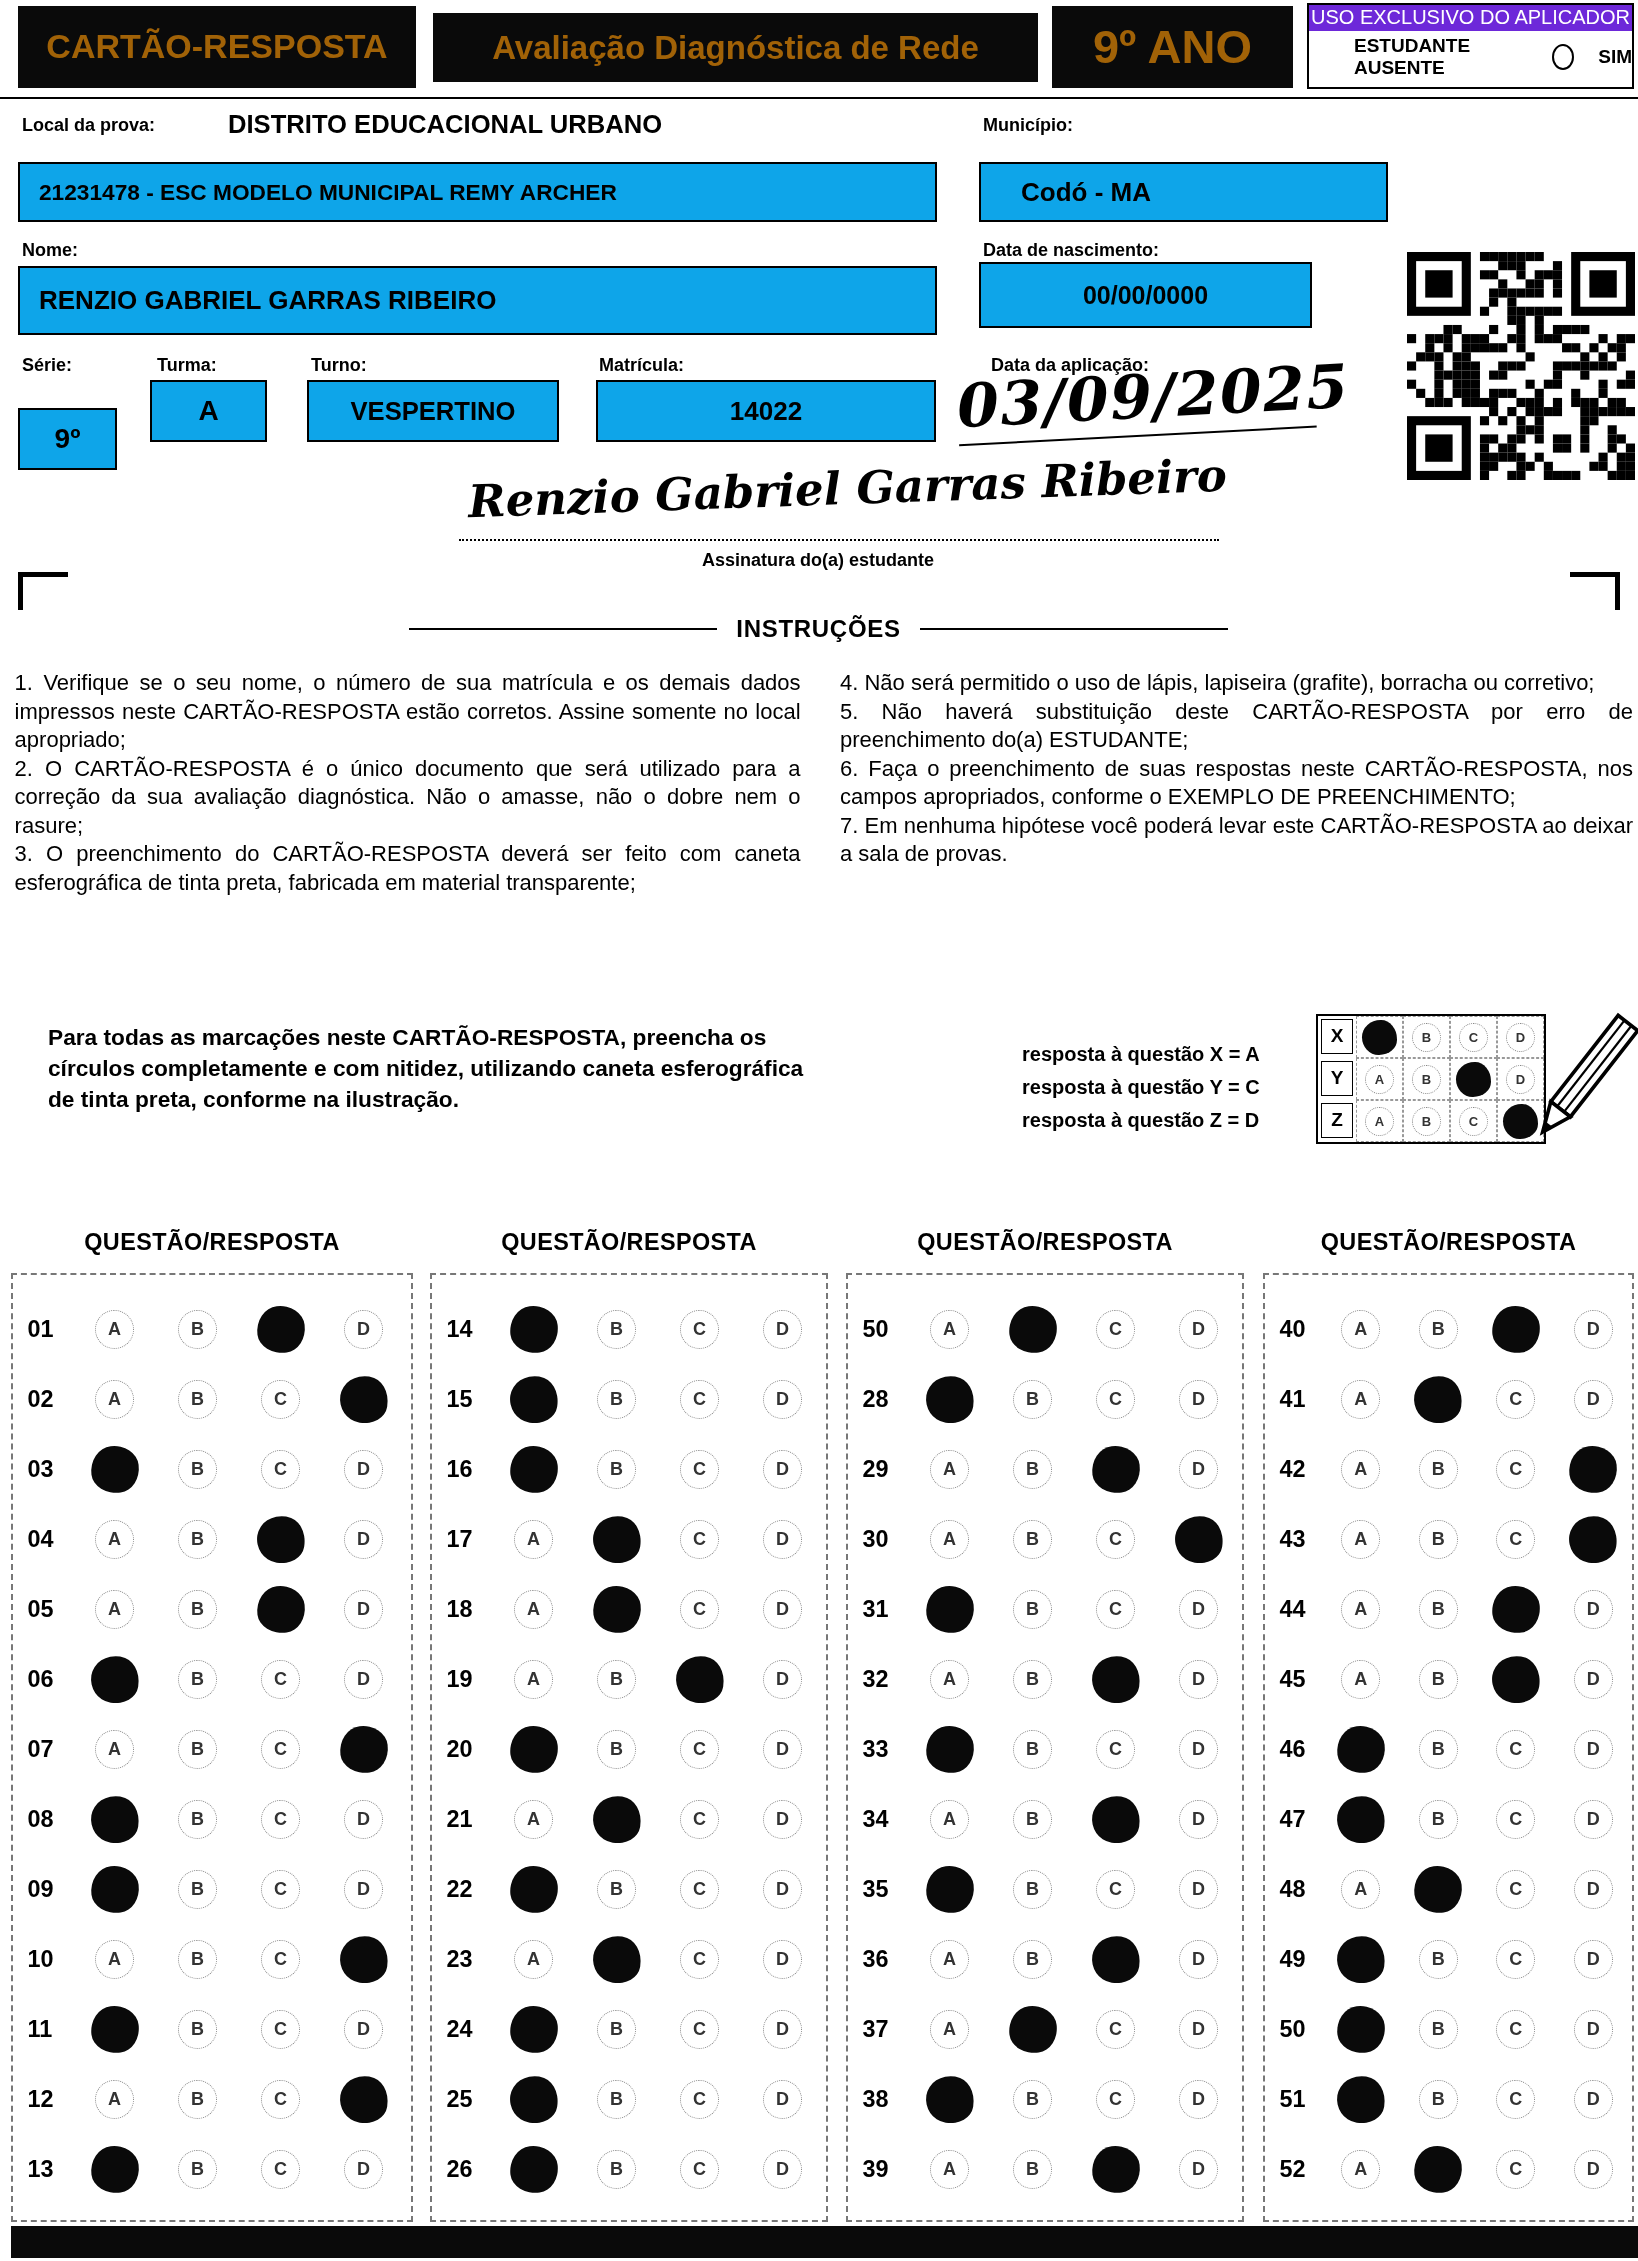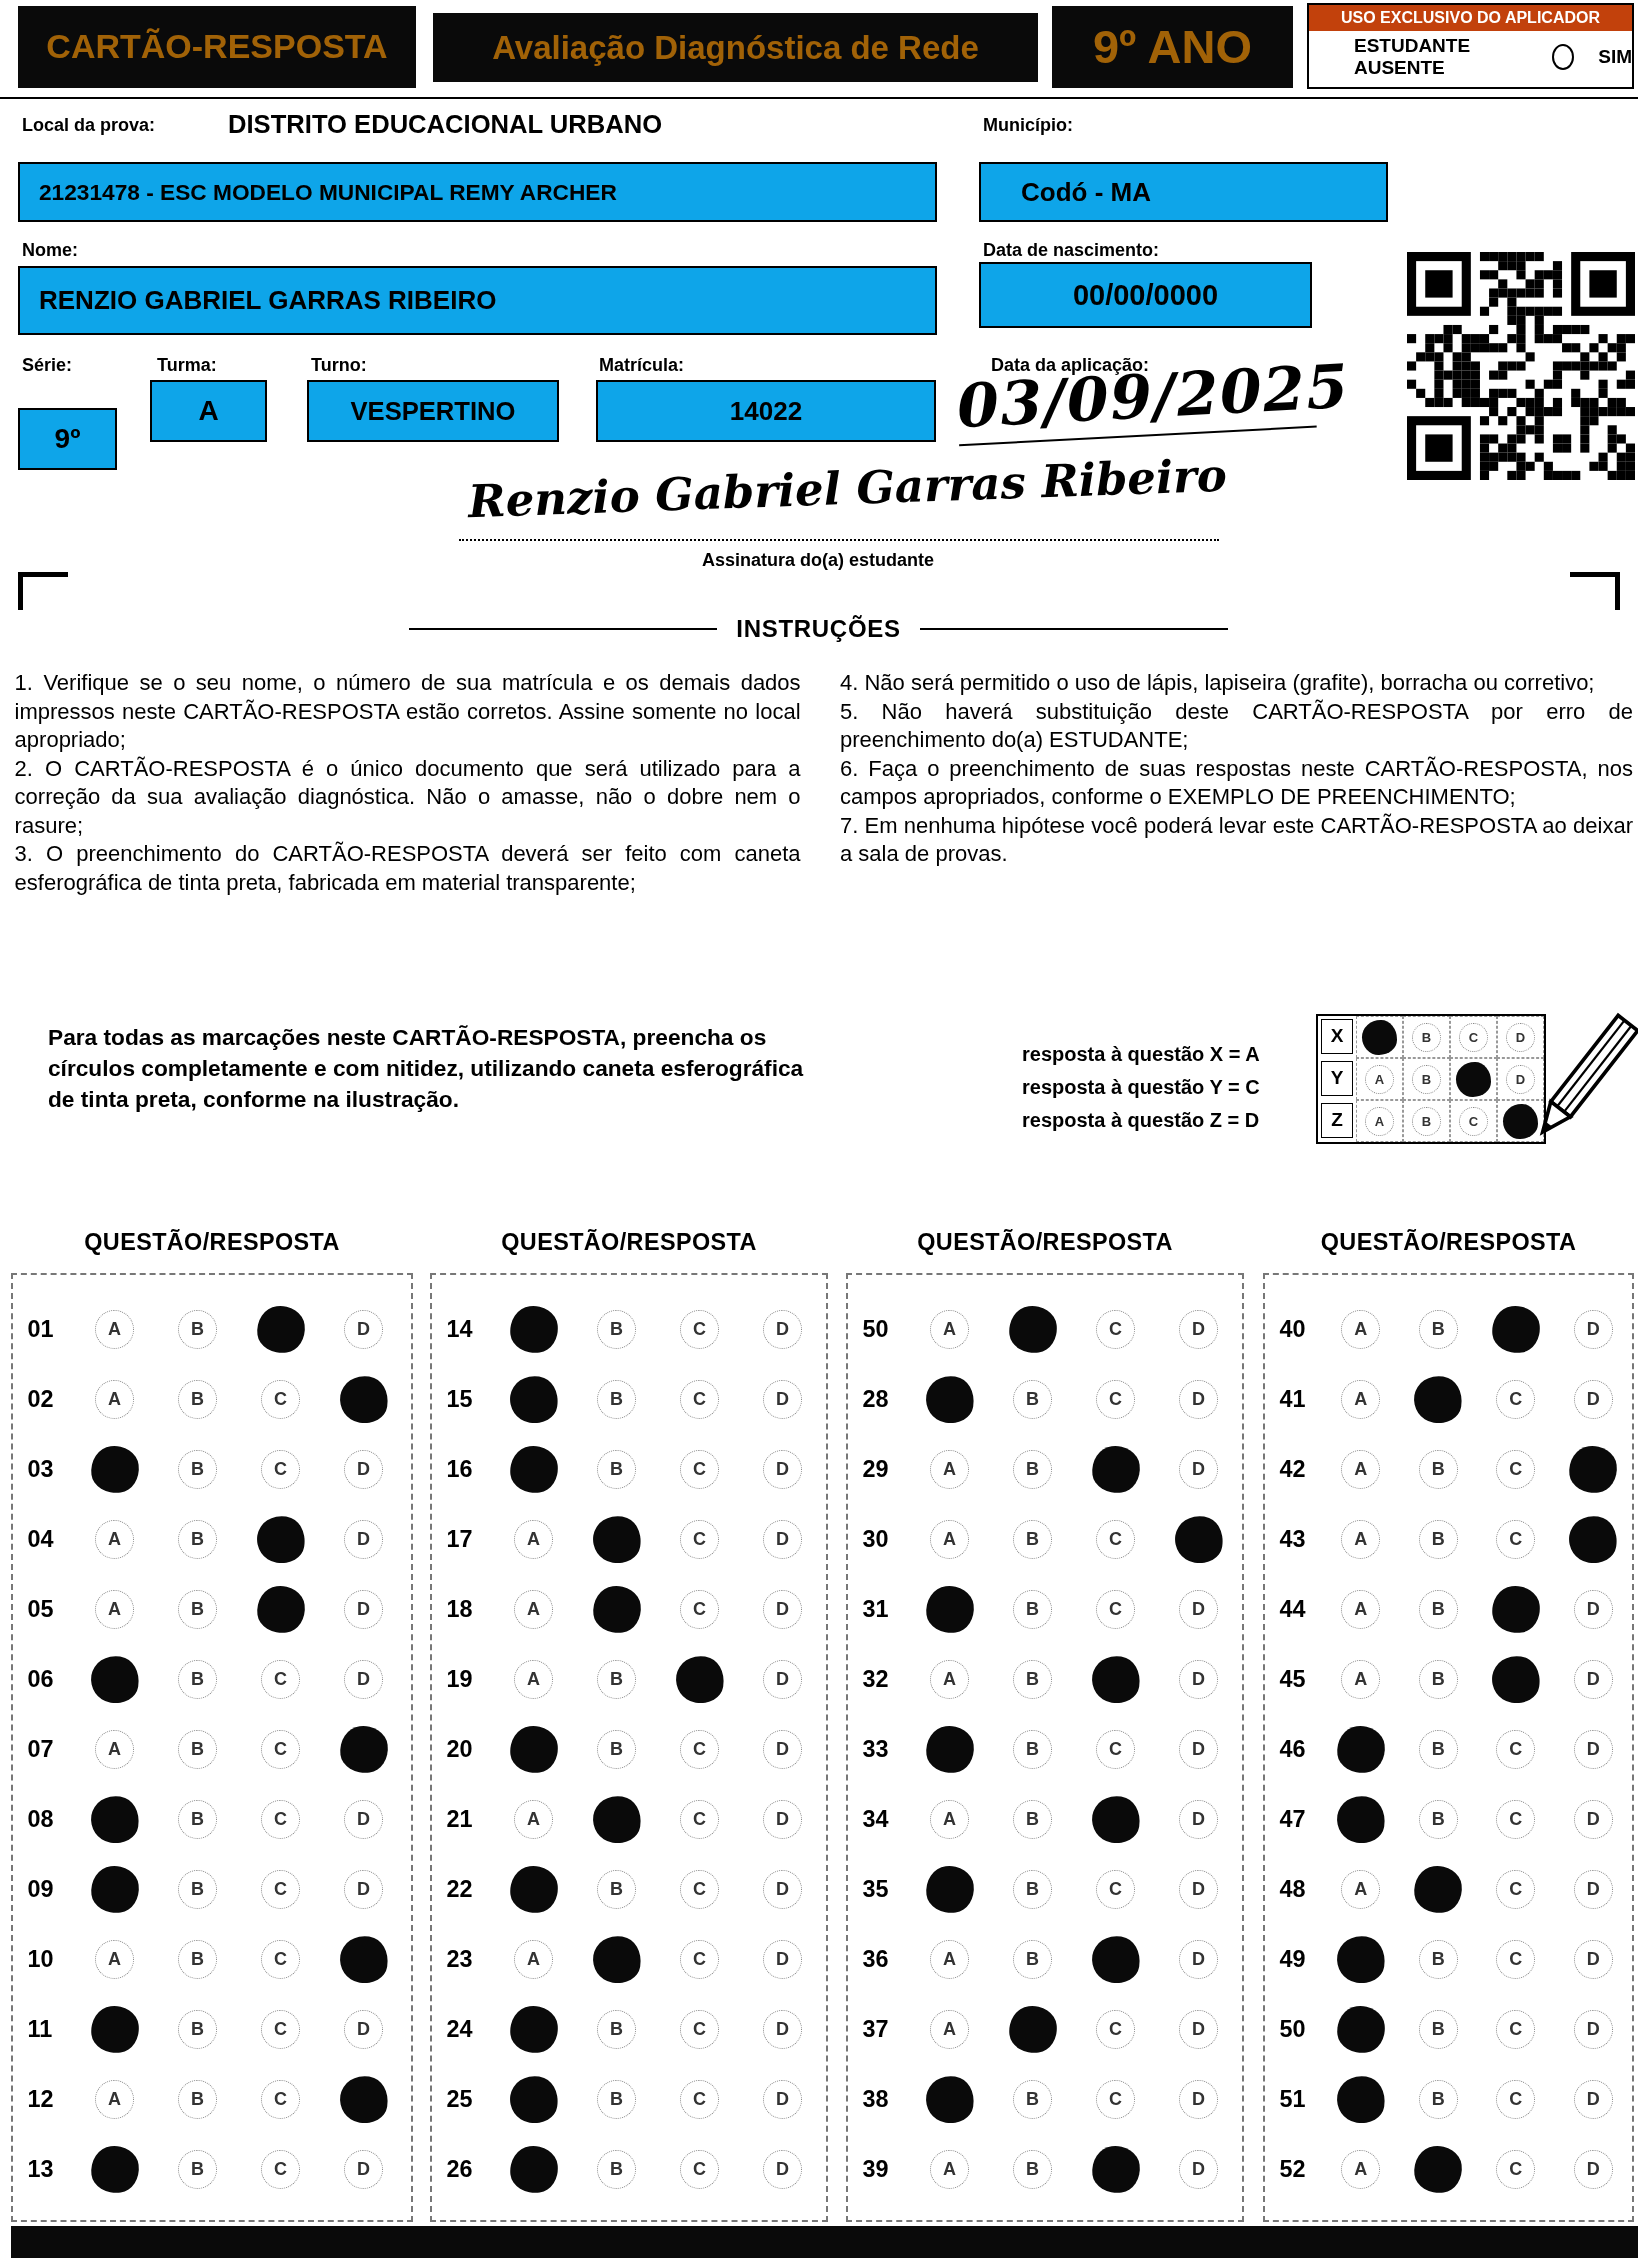--- a/index.html
+++ b/index.html
@@ -11,21 +11,21 @@
   .lbl { font-weight:bold; font-size:18px; }
   .fieldbox { border:2.9px solid #000; display:flex; align-items:center; font-weight:bold; background:#0ea5e9; }
   .hrule { background:#000; }
   .hand { font-family:"DejaVu Serif", serif; font-style:italic; }
 
   
   .title-box   { left:18px;  top:5.8px;  width:398px; height:82px; font-size:34px; }
   .subtitle-box{ left:433px; top:13px; width:605px; height:69px;  font-size:33px; }
   .grade-box   { left:1052px;top:5.8px;  width:241px; height:82px; font-size:47px; }
   .aplicador   { left:1307px;top:2.9px;  width:327px; height:86px; border:2.2px solid #000; }
-  .aplicador-head { background:#c2410c; color:#fff; font-weight:bold; font-size:16px; height:26px; display:flex; align-items:center; justify-content:center; }
+  .aplicador-head { background:#6d28d9; color:#fff; font-weight:normal; font-size:20px; height:26px; display:flex; align-items:center; justify-content:center; }
   .aplicador-row { display:flex; align-items:center; justify-content:center; gap:24px; height:53px; font-weight:bold; font-size:19px;padding-left:45px; }
   .absent-circle { width:26px; height:26px; border:2.2px solid #000; border-radius:50%; display:inline-block; }
 
   
   .instr-col p { font-size:22px; line-height:28.5px; text-align:justify; }
   .instr-title-wrap { display:flex; align-items:center; gap:19px; }
   .instr-line { flex:1; height:2.9px; background:#000; }
   .instr-title { font-weight:bold; font-size:24px; letter-spacing:0.7px; }
 
   .corner { width:50px; height:38px; border-top:5.1px solid #000; }
@@ -78,21 +78,21 @@
   <div class="abs" style="left:228px; top:110px; font-size:25.6px; font-weight:bold;">DISTRITO EDUCACIONAL URBANO</div>
   <div class="abs lbl" style="left:983px; top:115px;">Município:</div>
 
   <div class="abs fieldbox" style="left:18px; top:162px; width:919px; height:60px; font-size:22.7px; padding-left:19px;">21231478 - ESC MODELO MUNICIPAL REMY ARCHER</div>
   <div class="abs fieldbox" style="left:979px; top:162px; width:409px; height:60px; font-size:26px; padding-left:40px;">Codó - MA</div>
 
   <div class="abs lbl" style="left:22px; top:240px;">Nome:</div>
   <div class="abs lbl" style="left:983px; top:240px;">Data de nascimento:</div>
 
   <div class="abs fieldbox" style="left:18px; top:266px; width:919px; height:69px; font-size:26px; padding-left:19px;">RENZIO GABRIEL GARRAS RIBEIRO</div>
-  <div class="abs fieldbox" style="left:979px; top:262px; width:333px; height:66px; font-size:29px; justify-content:center;">00/00/0000</div>
+  <div class="abs fieldbox" style="left:979px; top:262px; width:333px; height:66px; font-size:25px; justify-content:center;">00/00/0000</div>
 
   <div class="abs" style="left:1407px; top:252px; width:228px; height:228px;" id="qrbox"><svg xmlns="http://www.w3.org/2000/svg" width="228" height="228" viewBox="0 0 300 300">
         <rect width="300" height="300" fill="#fff"></rect>
         <rect x="96" y="0" width="12" height="12" fill="#000"></rect>
         <rect x="108" y="0" width="12" height="12" fill="#000"></rect>
         <rect x="120" y="0" width="12" height="12" fill="#000"></rect>
         <rect x="132" y="0" width="12" height="12" fill="#000"></rect>
         <rect x="144" y="0" width="12" height="12" fill="#000"></rect>
         <rect x="156" y="0" width="12" height="12" fill="#000"></rect>
         <rect x="168" y="0" width="12" height="12" fill="#000"></rect>

